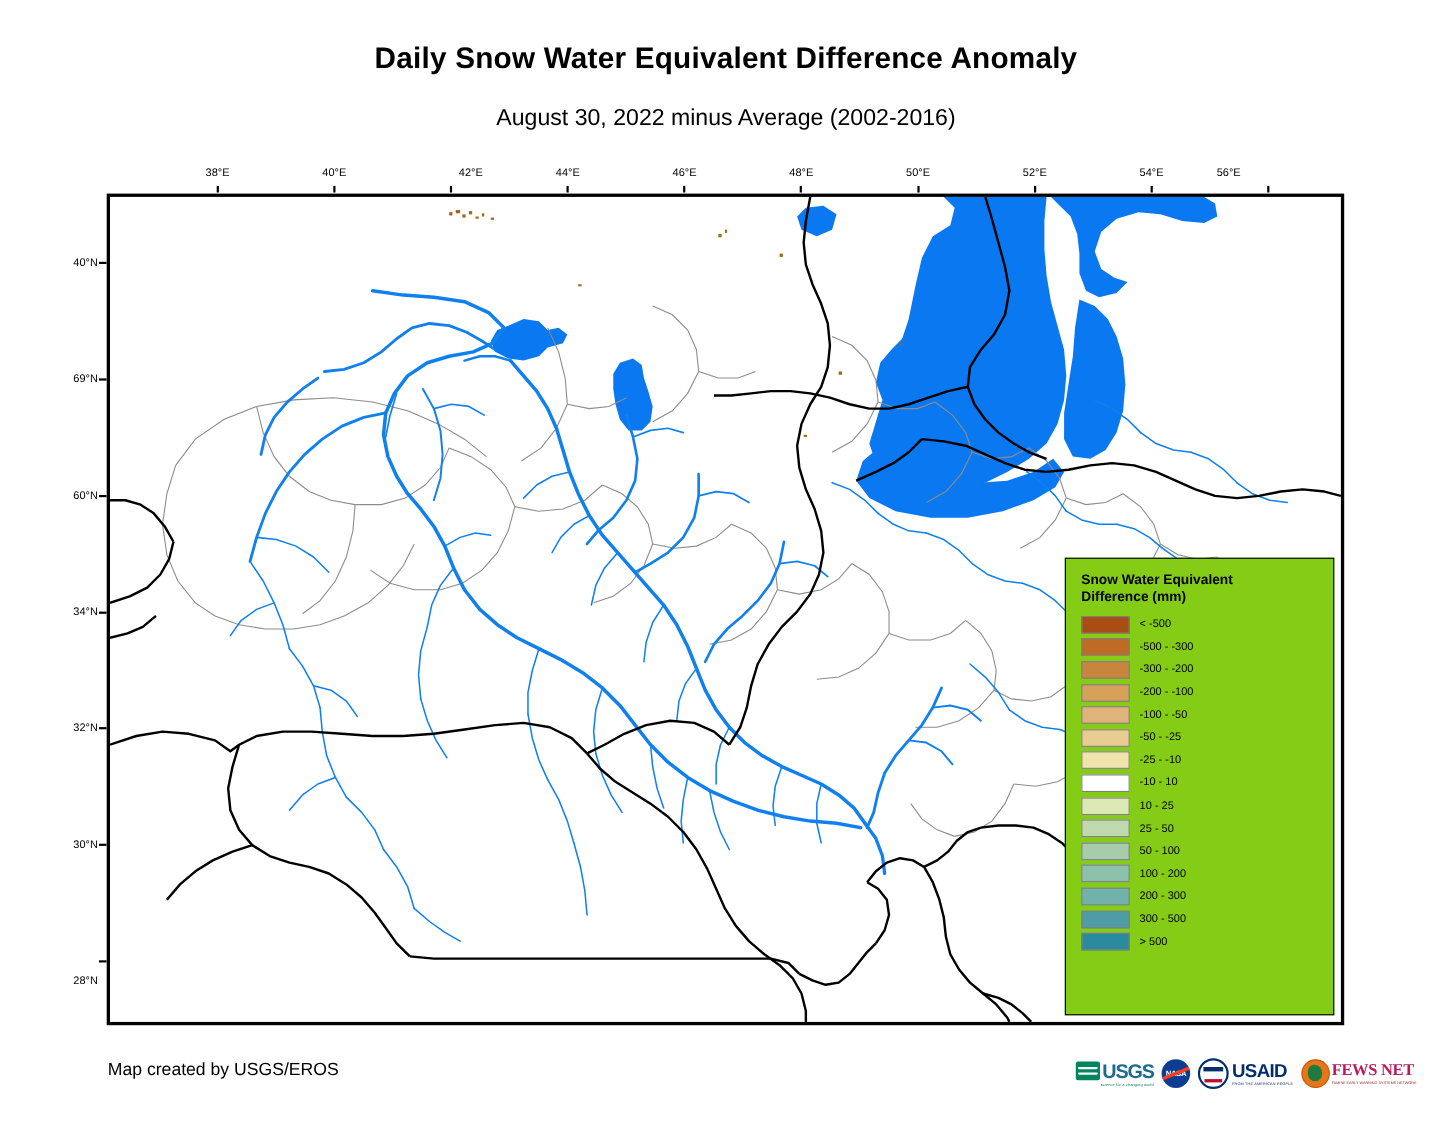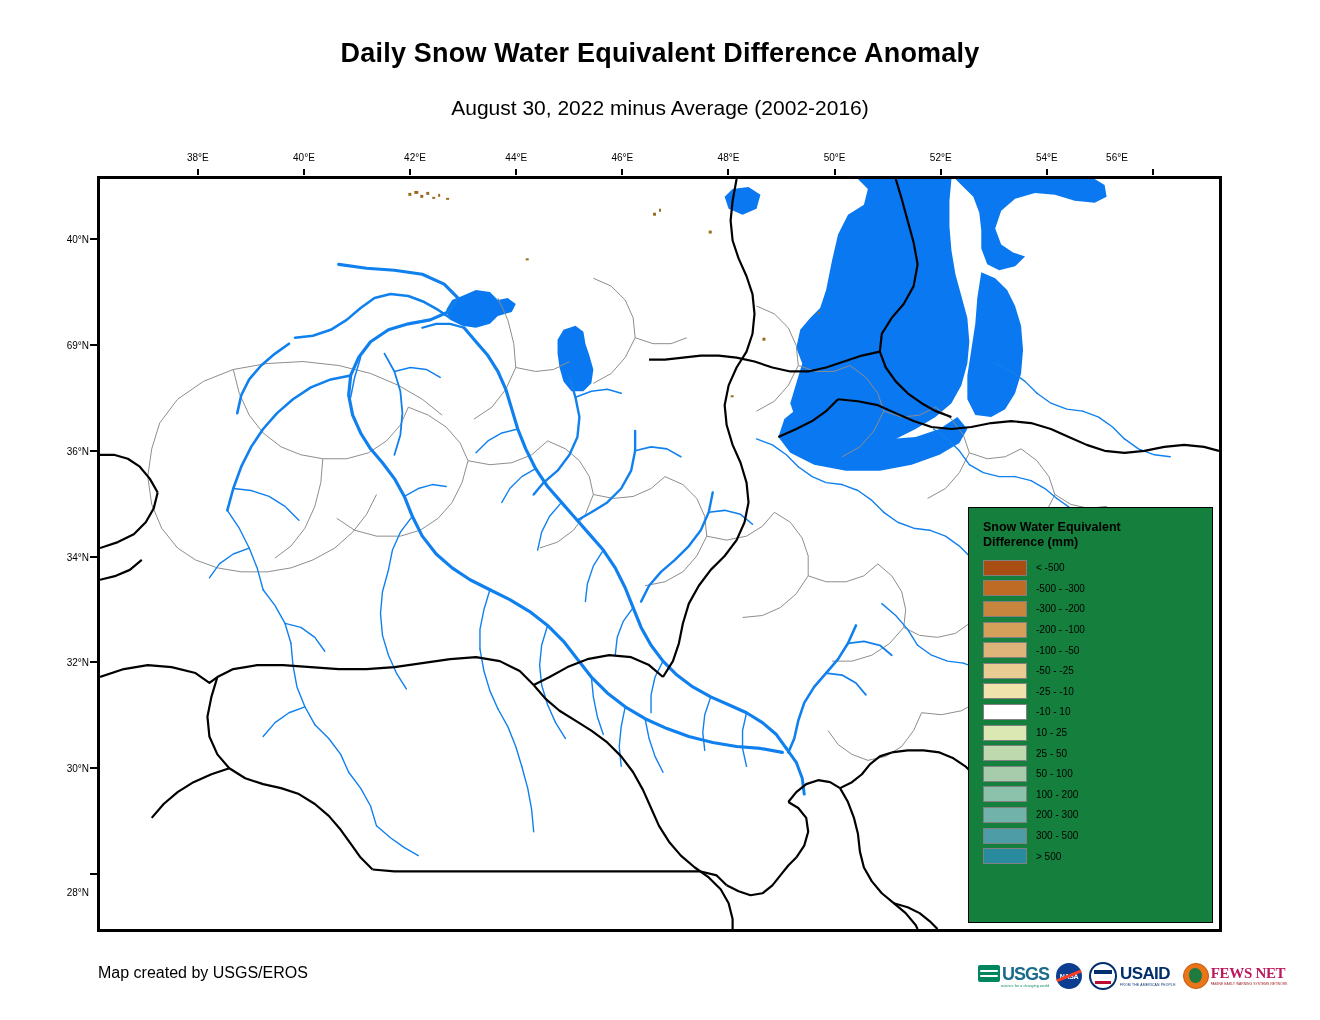--- a/index.html
+++ b/index.html
@@ -18,21 +18,21 @@
   #map-svg{position:absolute;left:0;top:0;width:100%;height:100%;display:block;}
 
   
   .lon-lab{position:absolute;font-size:10px;transform:translateX(-50%);white-space:nowrap;}
   .lon-tick{position:absolute;width:2px;height:6px;background:#000;transform:translateX(-50%);}
   .lat-lab{position:absolute;font-size:10px;transform:translateY(-50%);white-space:nowrap;text-align:right;}
   .lat-tick{position:absolute;width:7px;height:2px;background:#000;transform:translateY(-50%);}
 
   
   #legend{position:absolute;left:968px;top:507px;width:245px;height:416px;
-          background:#15803d;border:1.5px solid #000;box-sizing:border-box;padding:12px 10px 8px 14px;}
+          background:#84cc16;border:1.5px solid #000;box-sizing:border-box;padding:12px 10px 8px 14px;}
   #legend-title{font-size:12.5px;font-weight:bold;line-height:1.22;margin-bottom:7px;}
   .leg-row{display:flex;align-items:center;height:20.6px;}
   .leg-swatch{width:44px;height:16px;box-sizing:border-box;border:1.5px solid #808080;flex:0 0 auto;}
   .leg-label{font-size:10px;margin-left:9px;white-space:nowrap;}
   #legend-credit{font-size:11px;line-height:1.3;margin-top:9px;}
 
   
   #footer-credit{position:absolute;left:98px;top:964px;font-size:16px;}
   #logos{position:absolute;left:978px;top:957px;height:38px;display:flex;align-items:center;gap:7px;}
   .logo{height:34px;display:flex;align-items:center;}
@@ -76,41 +76,41 @@
 <body>
 
 <div id="title">Daily Snow Water Equivalent Difference Anomaly</div>
 <div id="subtitle">August 30, 2022 minus Average (2002-2016)</div>
 
 <div id="axes">
     <div class="lon-lab" style="left: 197.825px; top: 152px;">38°E</div>
     <div class="lon-tick" style="left: 197.825px; top: 169px;"></div>
     <div class="lon-lab" style="left: 303.958px; top: 152px;">40°E</div>
     <div class="lon-tick" style="left: 303.958px; top: 169px;"></div>
-    <div class="lon-lab" style="left: 415px; top: 152px;">42°E</div>
+    <div class="lon-lab" style="left: 428px; top: 152px;">42°E</div>
     <div class="lon-tick" style="left: 410.09px; top: 169px;"></div>
     <div class="lon-lab" style="left: 516.222px; top: 152px;">44°E</div>
     <div class="lon-tick" style="left: 516.222px; top: 169px;"></div>
     <div class="lon-lab" style="left: 622.354px; top: 152px;">46°E</div>
     <div class="lon-tick" style="left: 622.354px; top: 169px;"></div>
     <div class="lon-lab" style="left: 728.486px; top: 152px;">48°E</div>
     <div class="lon-tick" style="left: 728.486px; top: 169px;"></div>
     <div class="lon-lab" style="left: 834.618px; top: 152px;">50°E</div>
     <div class="lon-tick" style="left: 834.618px; top: 169px;"></div>
     <div class="lon-lab" style="left: 940.75px; top: 152px;">52°E</div>
     <div class="lon-tick" style="left: 940.75px; top: 169px;"></div>
     <div class="lon-lab" style="left: 1046.88px; top: 152px;">54°E</div>
     <div class="lon-tick" style="left: 1046.88px; top: 169px;"></div>
     <div class="lon-lab" style="left: 1117px; top: 152px;">56°E</div>
     <div class="lon-tick" style="left: 1153.01px; top: 169px;"></div>
     <div class="lat-lab" style="left: 45px; top: 239.441px; width: 44px;">40°N</div>
     <div class="lat-tick" style="left: 90px; top: 239.441px;"></div>
     <div class="lat-lab" style="left: 45px; top: 345.175px; width: 44px;">69°N</div>
     <div class="lat-tick" style="left: 90px; top: 345.175px;"></div>
-    <div class="lat-lab" style="left: 45px; top: 450.909px; width: 44px;">36°N</div>
+    <div class="lat-lab" style="left: 45px; top: 450.909px; width: 44px;">60°N</div>
     <div class="lat-tick" style="left: 90px; top: 450.909px;"></div>
     <div class="lat-lab" style="left: 45px; top: 556.643px; width: 44px;">34°N</div>
     <div class="lat-tick" style="left: 90px; top: 556.643px;"></div>
     <div class="lat-lab" style="left: 45px; top: 662.378px; width: 44px;">32°N</div>
     <div class="lat-tick" style="left: 90px; top: 662.378px;"></div>
     <div class="lat-lab" style="left: 45px; top: 768.112px; width: 44px;">30°N</div>
     <div class="lat-tick" style="left: 90px; top: 768.112px;"></div>
     <div class="lat-lab" style="left: 45px; top: 892px; width: 44px;">28°N</div>
     <div class="lat-tick" style="left: 90px; top: 873.846px;"></div>
   </div>

